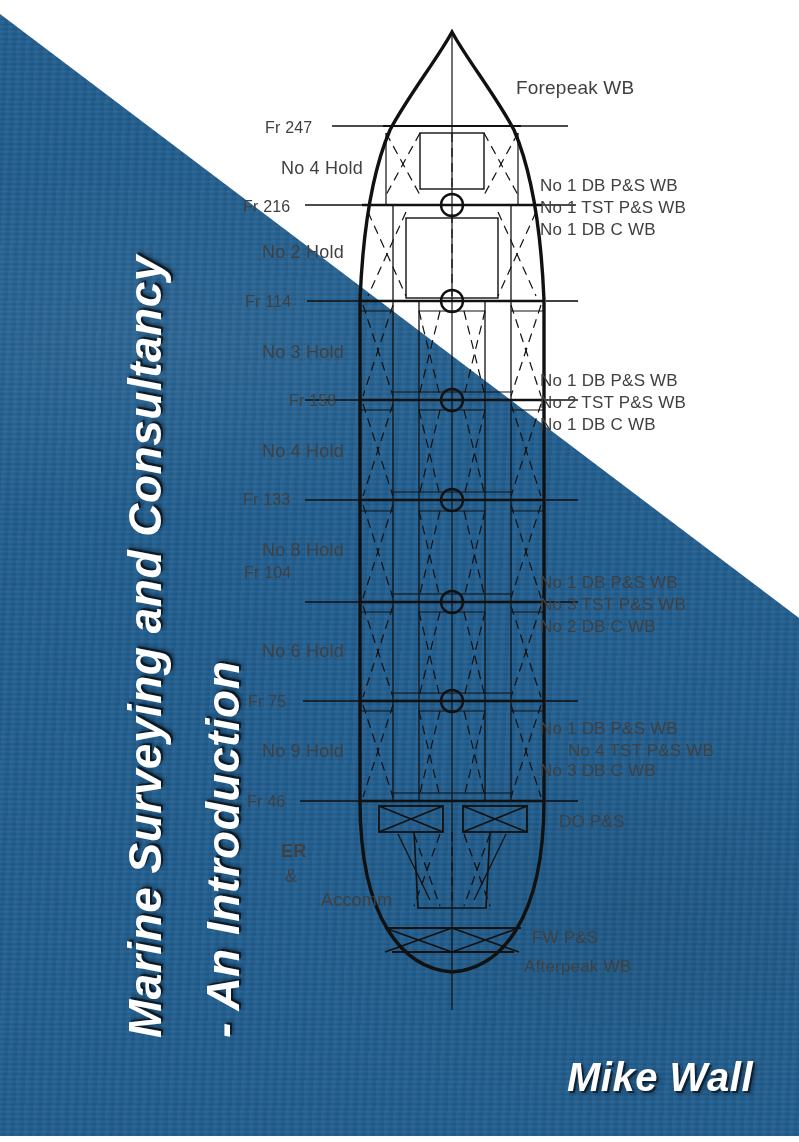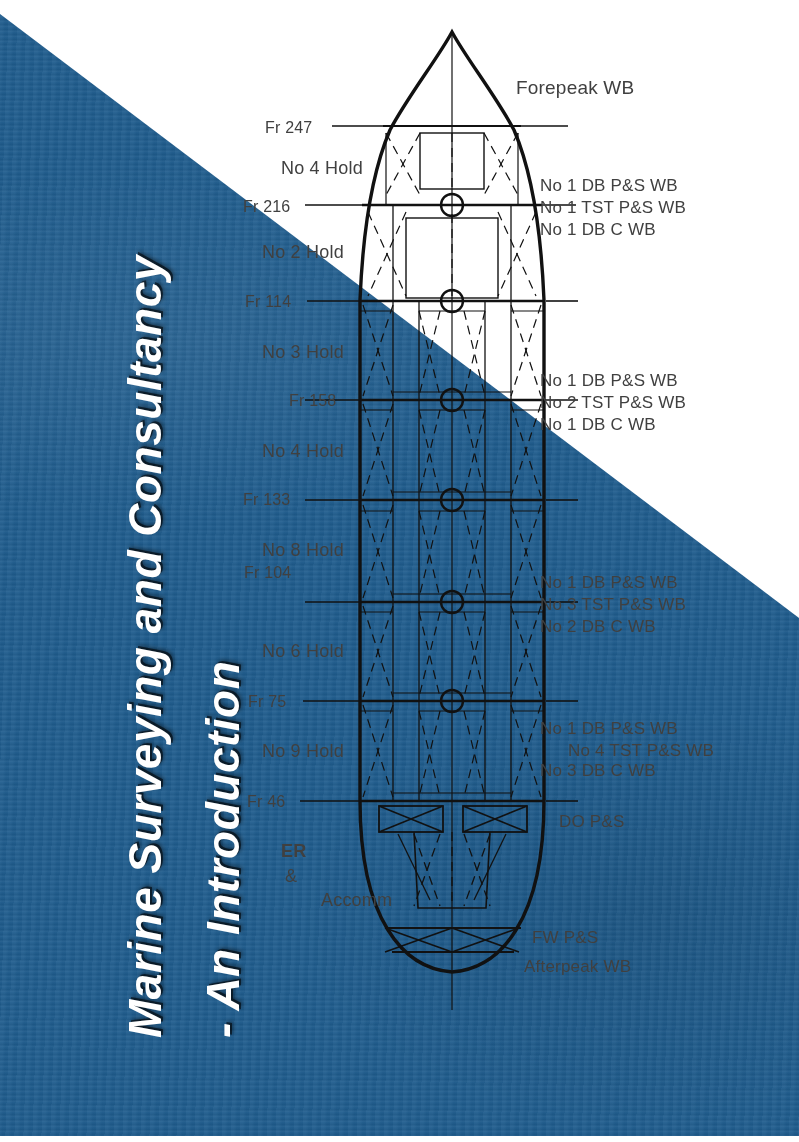--- a/index.html
+++ b/index.html
@@ -334,14 +334,15 @@
 
     <div class="anno r" style="left:546px;top:812px;margin-left:13px;">DO P&amp;S</div>
     <div class="anno r" style="left:532px;top:928px;">FW P&amp;S</div>
     <div class="anno r" style="left:524px;top:957px;">Afterpeak WB</div>
   </div>
 
   <div class="vtitle-wrap" id="title-line1">Marine Surveying and Consultancy</div>
 
   <div class="vtitle-wrap" id="title-line2">- An Introduction</div>
 
+  <div id="author">Mike Wall</div>
 
 </div>
 
 </body></html>

